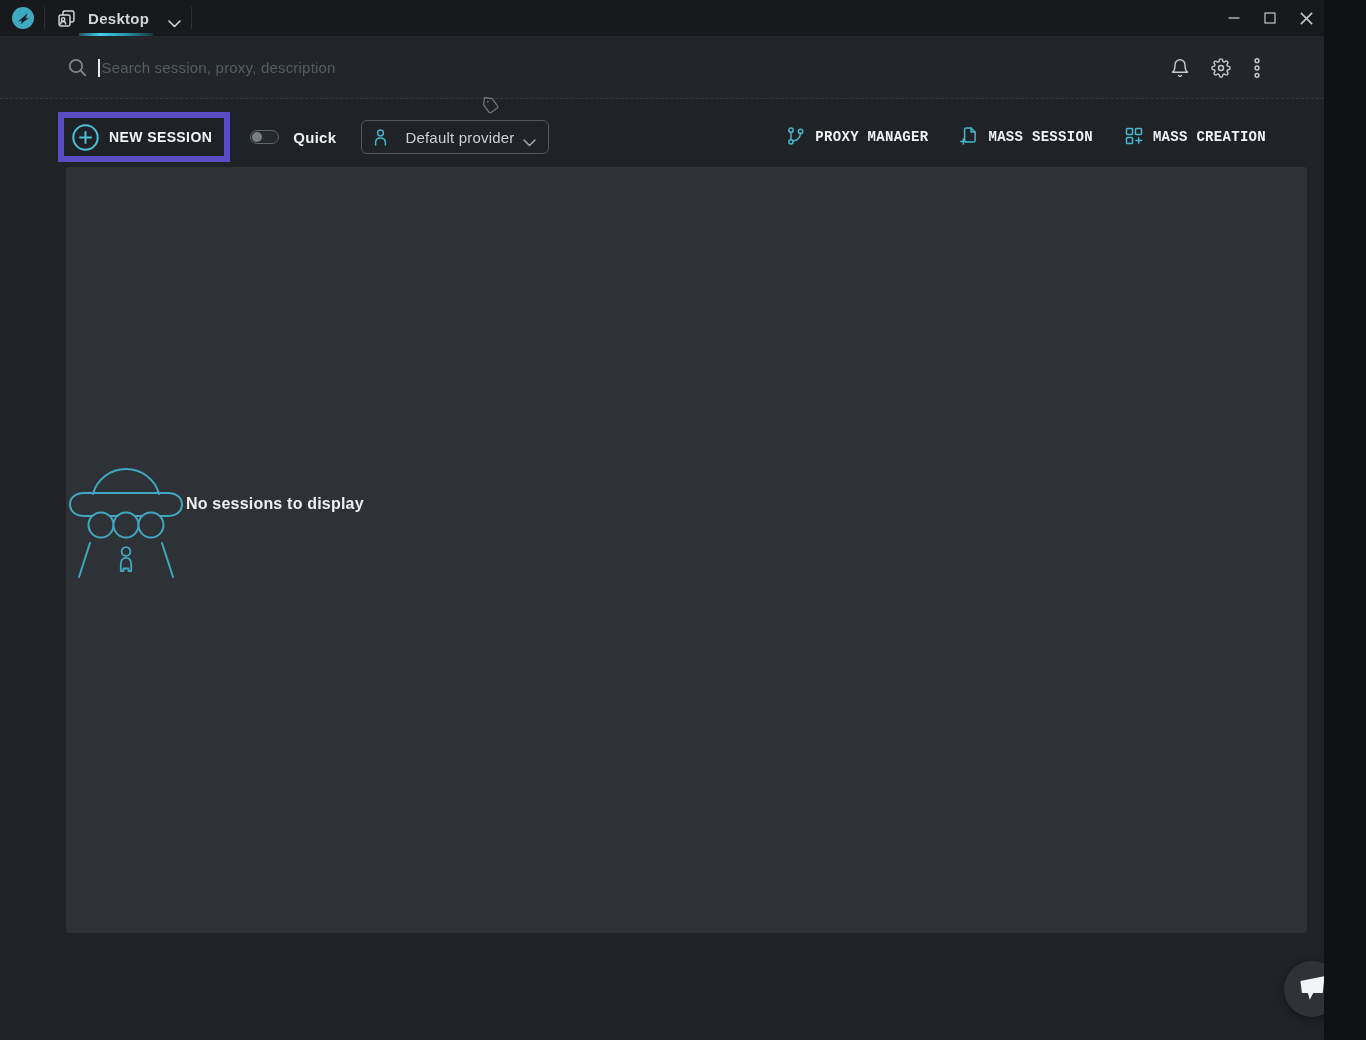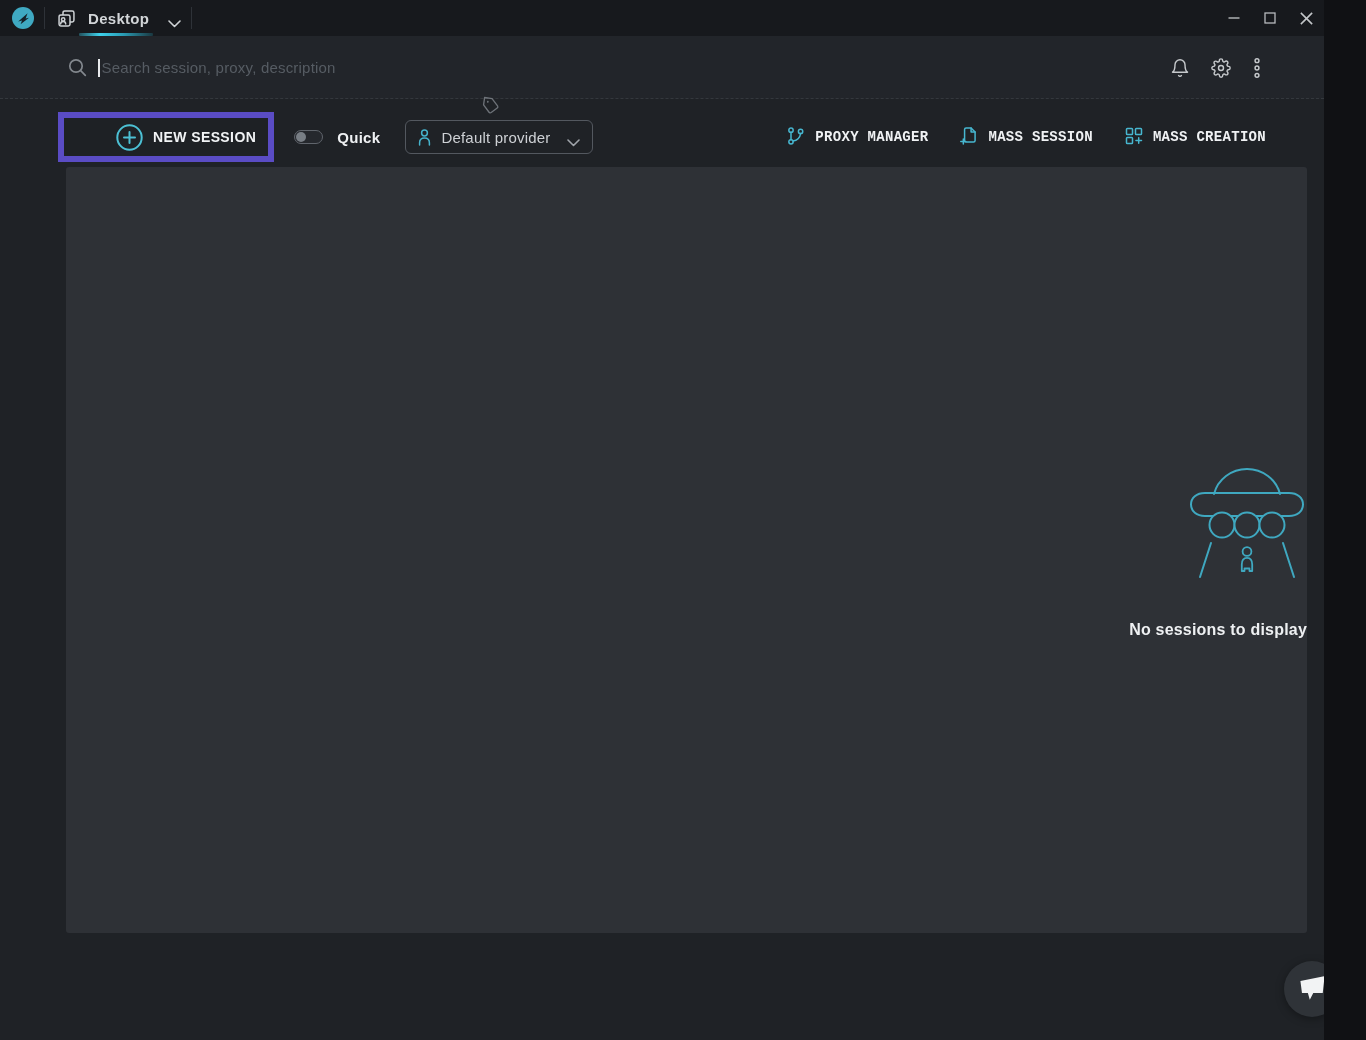--- a/index.html
+++ b/index.html
@@ -76,21 +76,20 @@
   
   .toolbar {
     position: absolute; top: 103px; left: 0; right: 0; height: 68px;
     display: flex; align-items: center;
   }
   .annotation-highlight {
     margin-left: 58px;
     border: 6px solid #5a4cc4;
     background: #1e2125;
     flex: 0 0 auto;
-    padding-left: 44px;
   }
   .new-session-btn {
     display: flex; align-items: center;
     height: 38px; padding: 0 12px 0 8px;
     background: transparent; border: 0; cursor: pointer;
   }
   .plus-circle { width: 27px; height: 27px; flex: 0 0 auto; }
   .new-session-label {
     margin-left: 10px; font-size: 14px; font-weight: 700; color: #f2f4f6;
     letter-spacing: 0.4px; white-space: nowrap;
@@ -107,39 +106,39 @@
   }
   .quick-label { margin-left: 14px; font-size: 15px; font-weight: 700; color: #eff1f3; letter-spacing: 0.3px; text-align: center; }
   .provider-dropdown {
     margin-left: 25px; height: 34px; width: 188px;
     border: 1px solid #53585f; border-radius: 6px;
     background: transparent;
     display: flex; align-items: center; padding: 0 12px;
     cursor: pointer;
   }
   .provider-icon { width: 13px; height: 17px; flex: 0 0 auto; }
-  .provider-label { margin-left: 10px; font-size: 15px; color: #ced1d5; letter-spacing: 0.2px; white-space: nowrap; }
+  .provider-label { margin-left: 18px; font-size: 15px; color: #ced1d5; letter-spacing: 0.2px; white-space: nowrap; }
   .provider-chevron { margin-left: auto; width: 13px; height: 8px; flex: 0 0 auto; }
 
   .toolbar-actions { margin-left: auto; margin-right: 58px; display: flex; align-items: center; gap: 31px; }
   .action-btn {
     display: flex; align-items: center; gap: 9px;
     background: transparent; border: 0; cursor: pointer;
   }
   .action-btn svg { flex: 0 0 auto; }
   .action-label { font-size: 14px; font-weight: 700; color: #f0f2f4; letter-spacing: 0.3px; white-space: nowrap; font-family: Liberation Mono, monospace; }
 
   
   .panel {
     position: absolute; left: 66px; top: 167px; width: 1241px; height: 766px;
     background: #2e3136; border-radius: 3px;
   }
   .empty-state {
     position: absolute; top: 292px; left: 0; right: 0;
-    display: flex; flex-direction: column; align-items: flex-end;
+    display: flex; flex-direction: row; align-items: flex-start;
   }
   .empty-message { margin-top: 36px; font-size: 16px; font-weight: 600; color: #eef0f2; letter-spacing: 0.2px; }
 
   
   .chat-fab {
     position: absolute; left: 1284px; top: 961px; width: 56px; height: 56px;
     border-radius: 50%; background: #2f3338; border: 0; cursor: pointer;
     display: flex; align-items: center; justify-content: center;
     box-shadow: 0 2px 8px rgba(0,0,0,0.35);
   }

